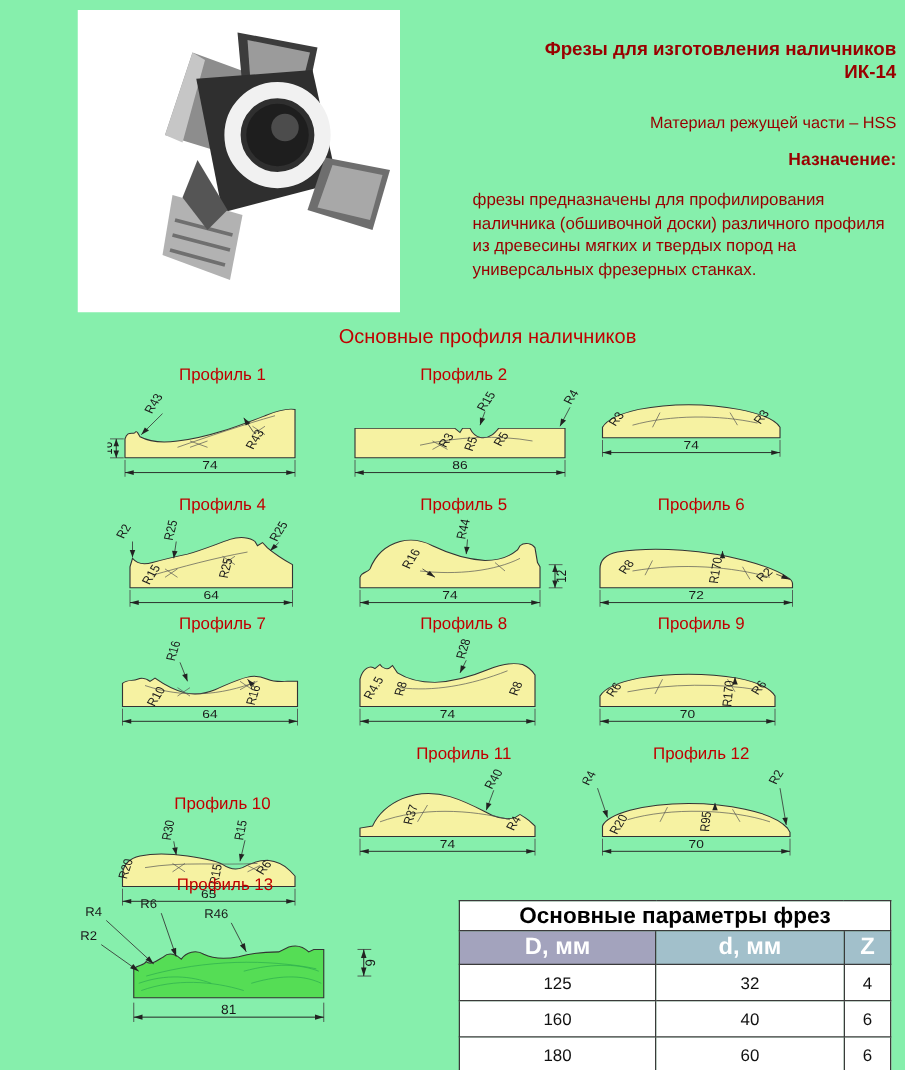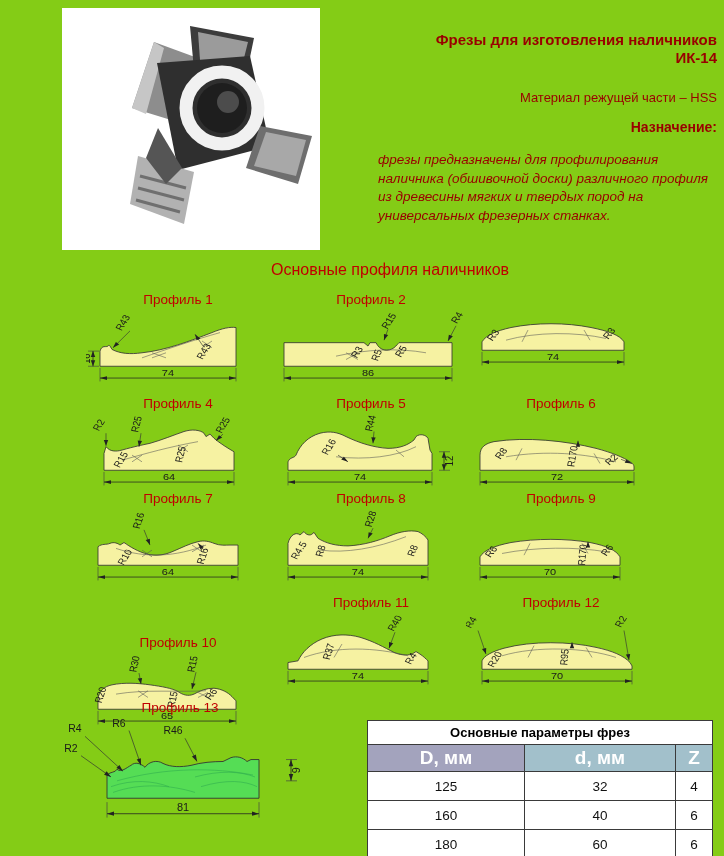--- a/index.html
+++ b/index.html
@@ -1,31 +1,31 @@
 <!DOCTYPE html>
 <html><head>
 <meta charset="utf-8">
 <style>
   html,body{margin:0;padding:0;background:#fff;}
-  #page{position:relative;width:724px;height:856px;background:#84cc16;
+  #page{position:relative;width:724px;height:856px;background:#86efac;
         font-family:"Liberation Sans",sans-serif;overflow:hidden;}
   .abs{position:absolute;}
   #title1,#title2{left:360px;width:357px;text-align:right;font-size:15px;font-weight:bold;color:#990000;}
   #title1{top:31px;} #title2{top:49px;}
   #material{left:360px;top:90px;width:357px;text-align:right;font-size:13px;color:#990000;}
   #purpose-label{left:360px;top:119px;width:357px;text-align:right;font-size:14px;font-weight:bold;color:#990000;}
-  #purpose-text{left:378px;top:151px;width:334px;font-size:13.5px;line-height:18.5px;color:#990000;text-align:left;font-style:italic;}
+  #purpose-text{left:378px;top:151px;width:334px;font-size:13.5px;line-height:18.5px;color:#990000;text-align:left;}
   #section-title{left:92px;top:261px;width:596px;text-align:center;font-size:16px;color:#c00000;}
   .profile-cell{position:absolute;text-align:center;}
   .profile-label{font-size:13.5px;color:#c00000;height:16px;line-height:16px;}
   .pd-svg{display:block;margin:1px auto 0 auto;}
   #params-table{position:absolute;left:367px;top:720px;width:346px;border-collapse:collapse;
                 font-size:13px;color:#111;}
   #params-table td,#params-table th{border:1px solid #3a3a3a;text-align:center;padding:0;}
-  #params-table .t-title{height:23px;font-weight:bold;font-size:13px;background:#fff;color:#000;}
+  #params-table .t-title{height:23px;font-weight:bold;font-size:18px;background:#fff;color:#000;}
   #params-table .t-head{height:26px;font-weight:bold;color:#fff;font-size:19px;}
   #params-table .t-cell{height:28px;background:#fff;font-size:13.5px;}
 </style>
 </head>
 <body>
 
 <div id="page">
 
   <svg class="abs" style="left:62px;top:8px;" width="258" height="242" viewBox="0 0 258 242">
     <rect x="0" y="0" width="258" height="242" fill="#ffffff"></rect>

